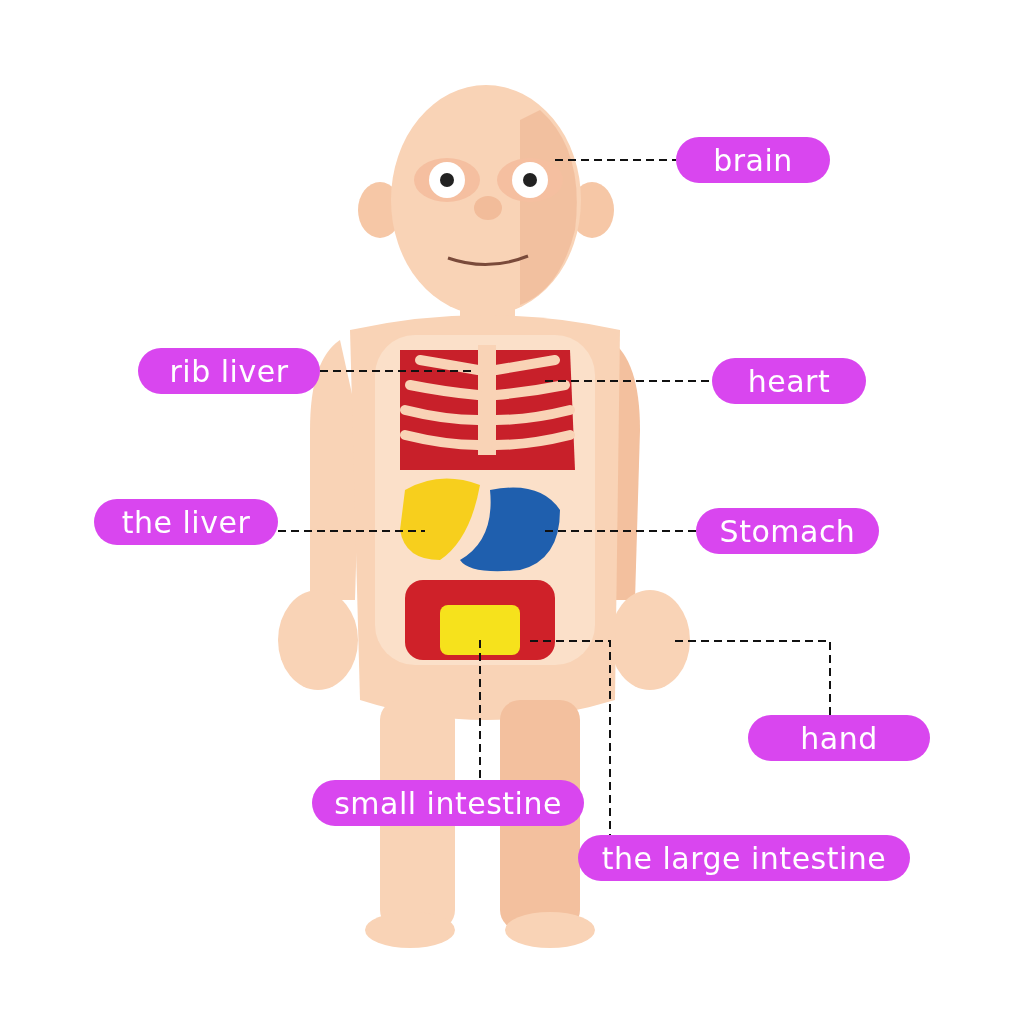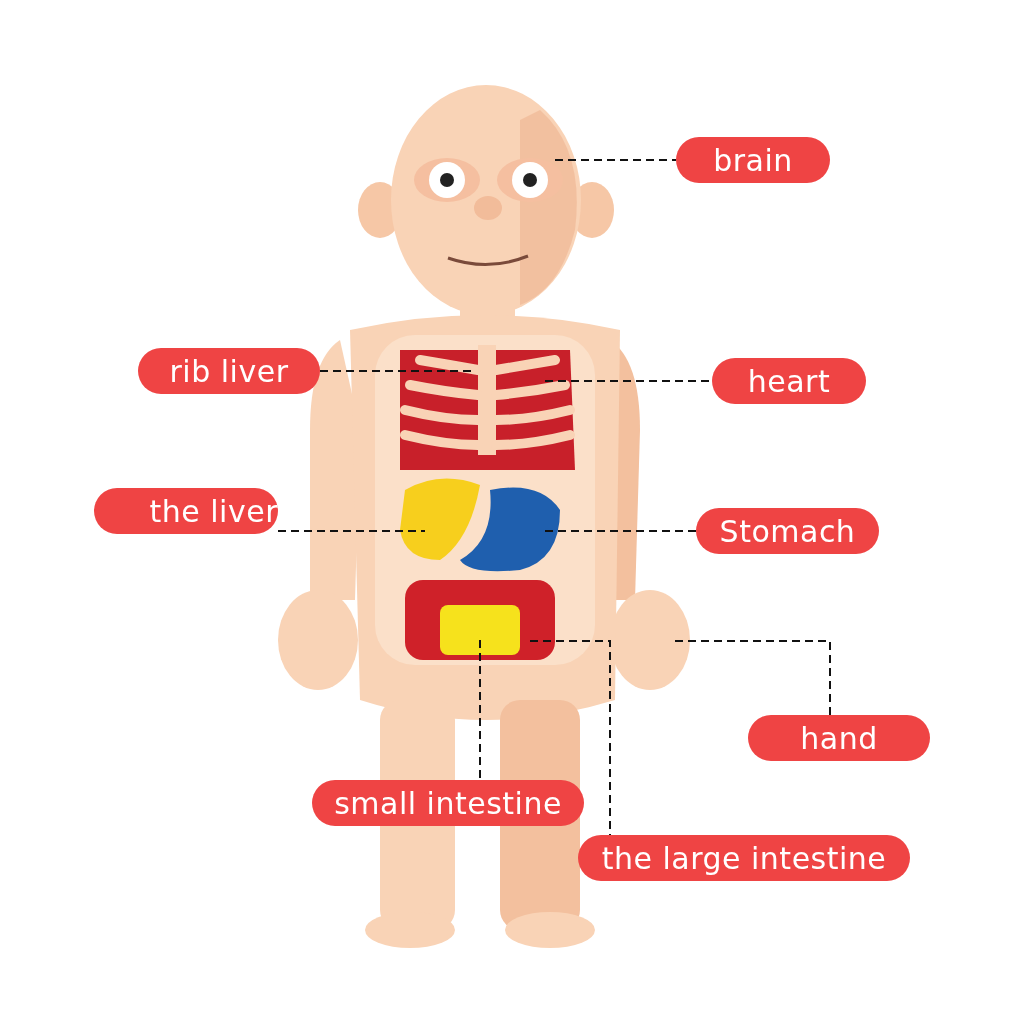--- a/index.html
+++ b/index.html
@@ -1,20 +1,20 @@
 <!DOCTYPE html>
 <html><head>
 <meta charset="utf-8">
 <style>
   html, body { margin: 0; padding: 0; background: #ffffff; }
   body { width: 1024px; height: 1024px; position: relative; overflow: hidden; font-family: "DejaVu Sans", sans-serif; }
   .stage { position: absolute; left: 0; top: 0; width: 1024px; height: 1024px; }
   .label {
     position: absolute; height: 46px; border-radius: 23px;
-    background: #ef4444; color: #ffffff;
+    background: #d946ef; color: #ffffff;
     display: flex; align-items: center; justify-content: center;
     font-size: 30px; letter-spacing: 0.5px; white-space: nowrap;
   }
   svg.lines { position: absolute; left: 0; top: 0; }
 </style>
 </head>
 <body>
 
 <div class="stage">
 
@@ -90,21 +90,21 @@
 
   <div class="label" style="left:676px; top:137px; width:154px;">
       <span>brain</span>
     </div>
   <div class="label" style="left:138px; top:348px; width:182px;">
       <span>rib liver</span>
     </div>
   <div class="label" style="left:712px; top:358px; width:154px;text-align:center;">
       <span>heart</span>
     </div>
-  <div class="label" style="left:94px; top:488px; width:184px;justify-content:flex-end;">
+  <div class="label" style="left:94px; top:499px; width:184px;">
       <span>the liver</span>
     </div>
   <div class="label" style="left:696px; top:508px; width:183px;">
       <span>Stomach</span>
     </div>
   <div class="label" style="left:312px; top:780px; width:272px;">
       <span>small intestine</span>
     </div>
   <div class="label" style="left:748px; top:715px; width:182px;">
       <span>hand</span>

